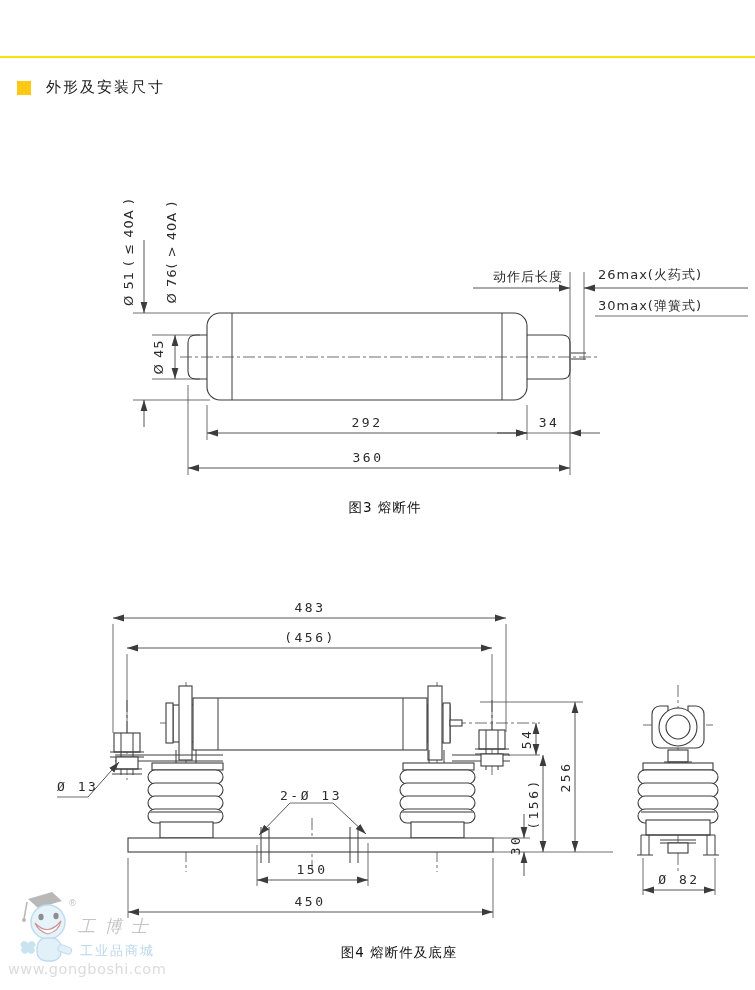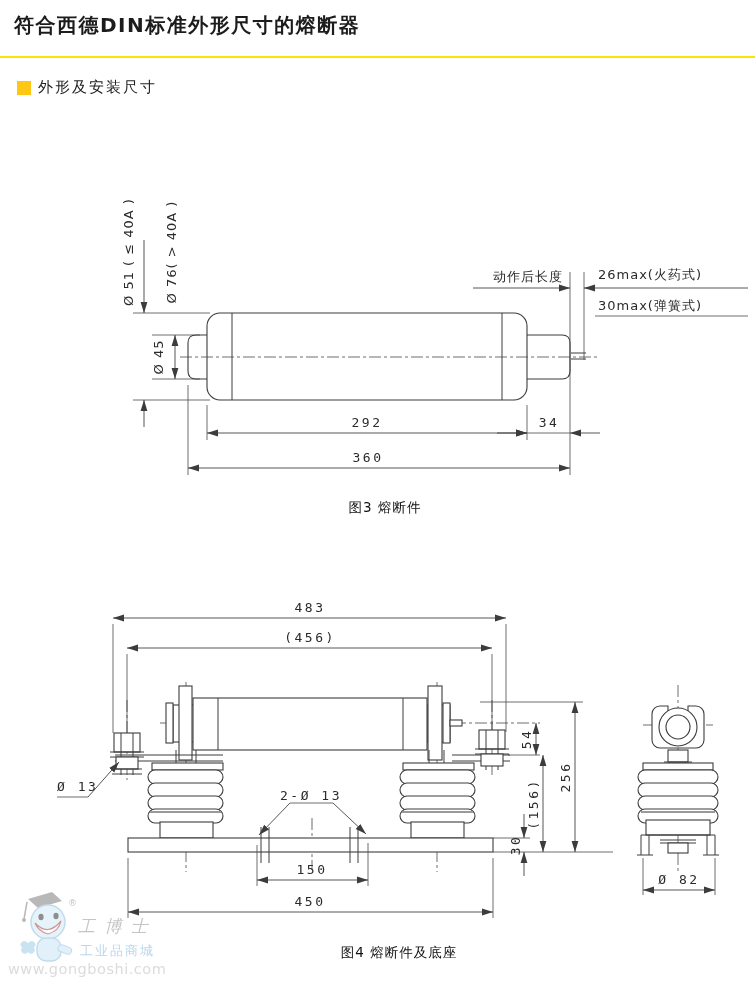--- a/index.html
+++ b/index.html
@@ -1,21 +1,21 @@
 <!DOCTYPE html>
 <html><head>
 <meta charset="utf-8">
 <style>
   html,body{margin:0;padding:0;background:#fff;}
   #page{position:relative;width:755px;height:990px;background:#fff;overflow:hidden;
         font-family:"DejaVu Sans","Liberation Sans",sans-serif;}
   .title{position:absolute;left:14px;top:12px;font-size:20px;font-weight:bold;
          letter-spacing:1.5px;color:#1c1c1c;white-space:nowrap;}
   .rule{position:absolute;left:0;top:56px;width:755px;height:2px;background:#ffe301;}
-  .section{position:absolute;left:17px;top:78px;display:flex;align-items:center;gap:7px;font-family:Liberation Mono, monospace;}
+  .section{position:absolute;left:17px;top:78px;display:flex;align-items:center;gap:15px;font-family:Liberation Mono, monospace;}
   .sq{width:14px;height:14px;background:#fec713;flex:0 0 auto;}
   .section-label{font-size:15px;color:#222;letter-spacing:2px;white-space:nowrap;}
   .intro{position:absolute;left:21px;top:103px;font-size:13px;color:#222;
          letter-spacing:1px;white-space:nowrap;}
   svg{position:absolute;left:0;top:0;}
   svg text{font-family:"DejaVu Sans","Liberation Sans",sans-serif;}
   .ln{stroke:#3c3c3c;stroke-width:1;fill:none;}
   .shape{stroke:#3c3c3c;stroke-width:1.1;fill:#fff;}
   .cl{stroke:#4a4a4a;stroke-width:0.8;fill:none;stroke-dasharray:12 3 3 3;}
   .dim{stroke:#444;stroke-width:0.9;fill:none;
@@ -26,21 +26,20 @@
        font-size:13px;letter-spacing:2.5px;fill:#2b2b2b;}
   .lbl{font-size:13px;fill:#2b2b2b;letter-spacing:1px;}
   .cap{font-size:13.5px;fill:#111;letter-spacing:1px;}
   .wm{opacity:0.62;}
 </style>
 </head>
 <body>
 
 <div id="page">
 
-  <div class="title">符合西德DIN标准外形尺寸的熔断器</div>
   <div class="rule"></div>
 
   <div class="section">
     <span class="sq"></span>
     <span class="section-label">外形及安装尺寸</span>
   </div>
 
 
   <svg width="755" height="990" viewBox="0 0 755 990">
     <defs>

